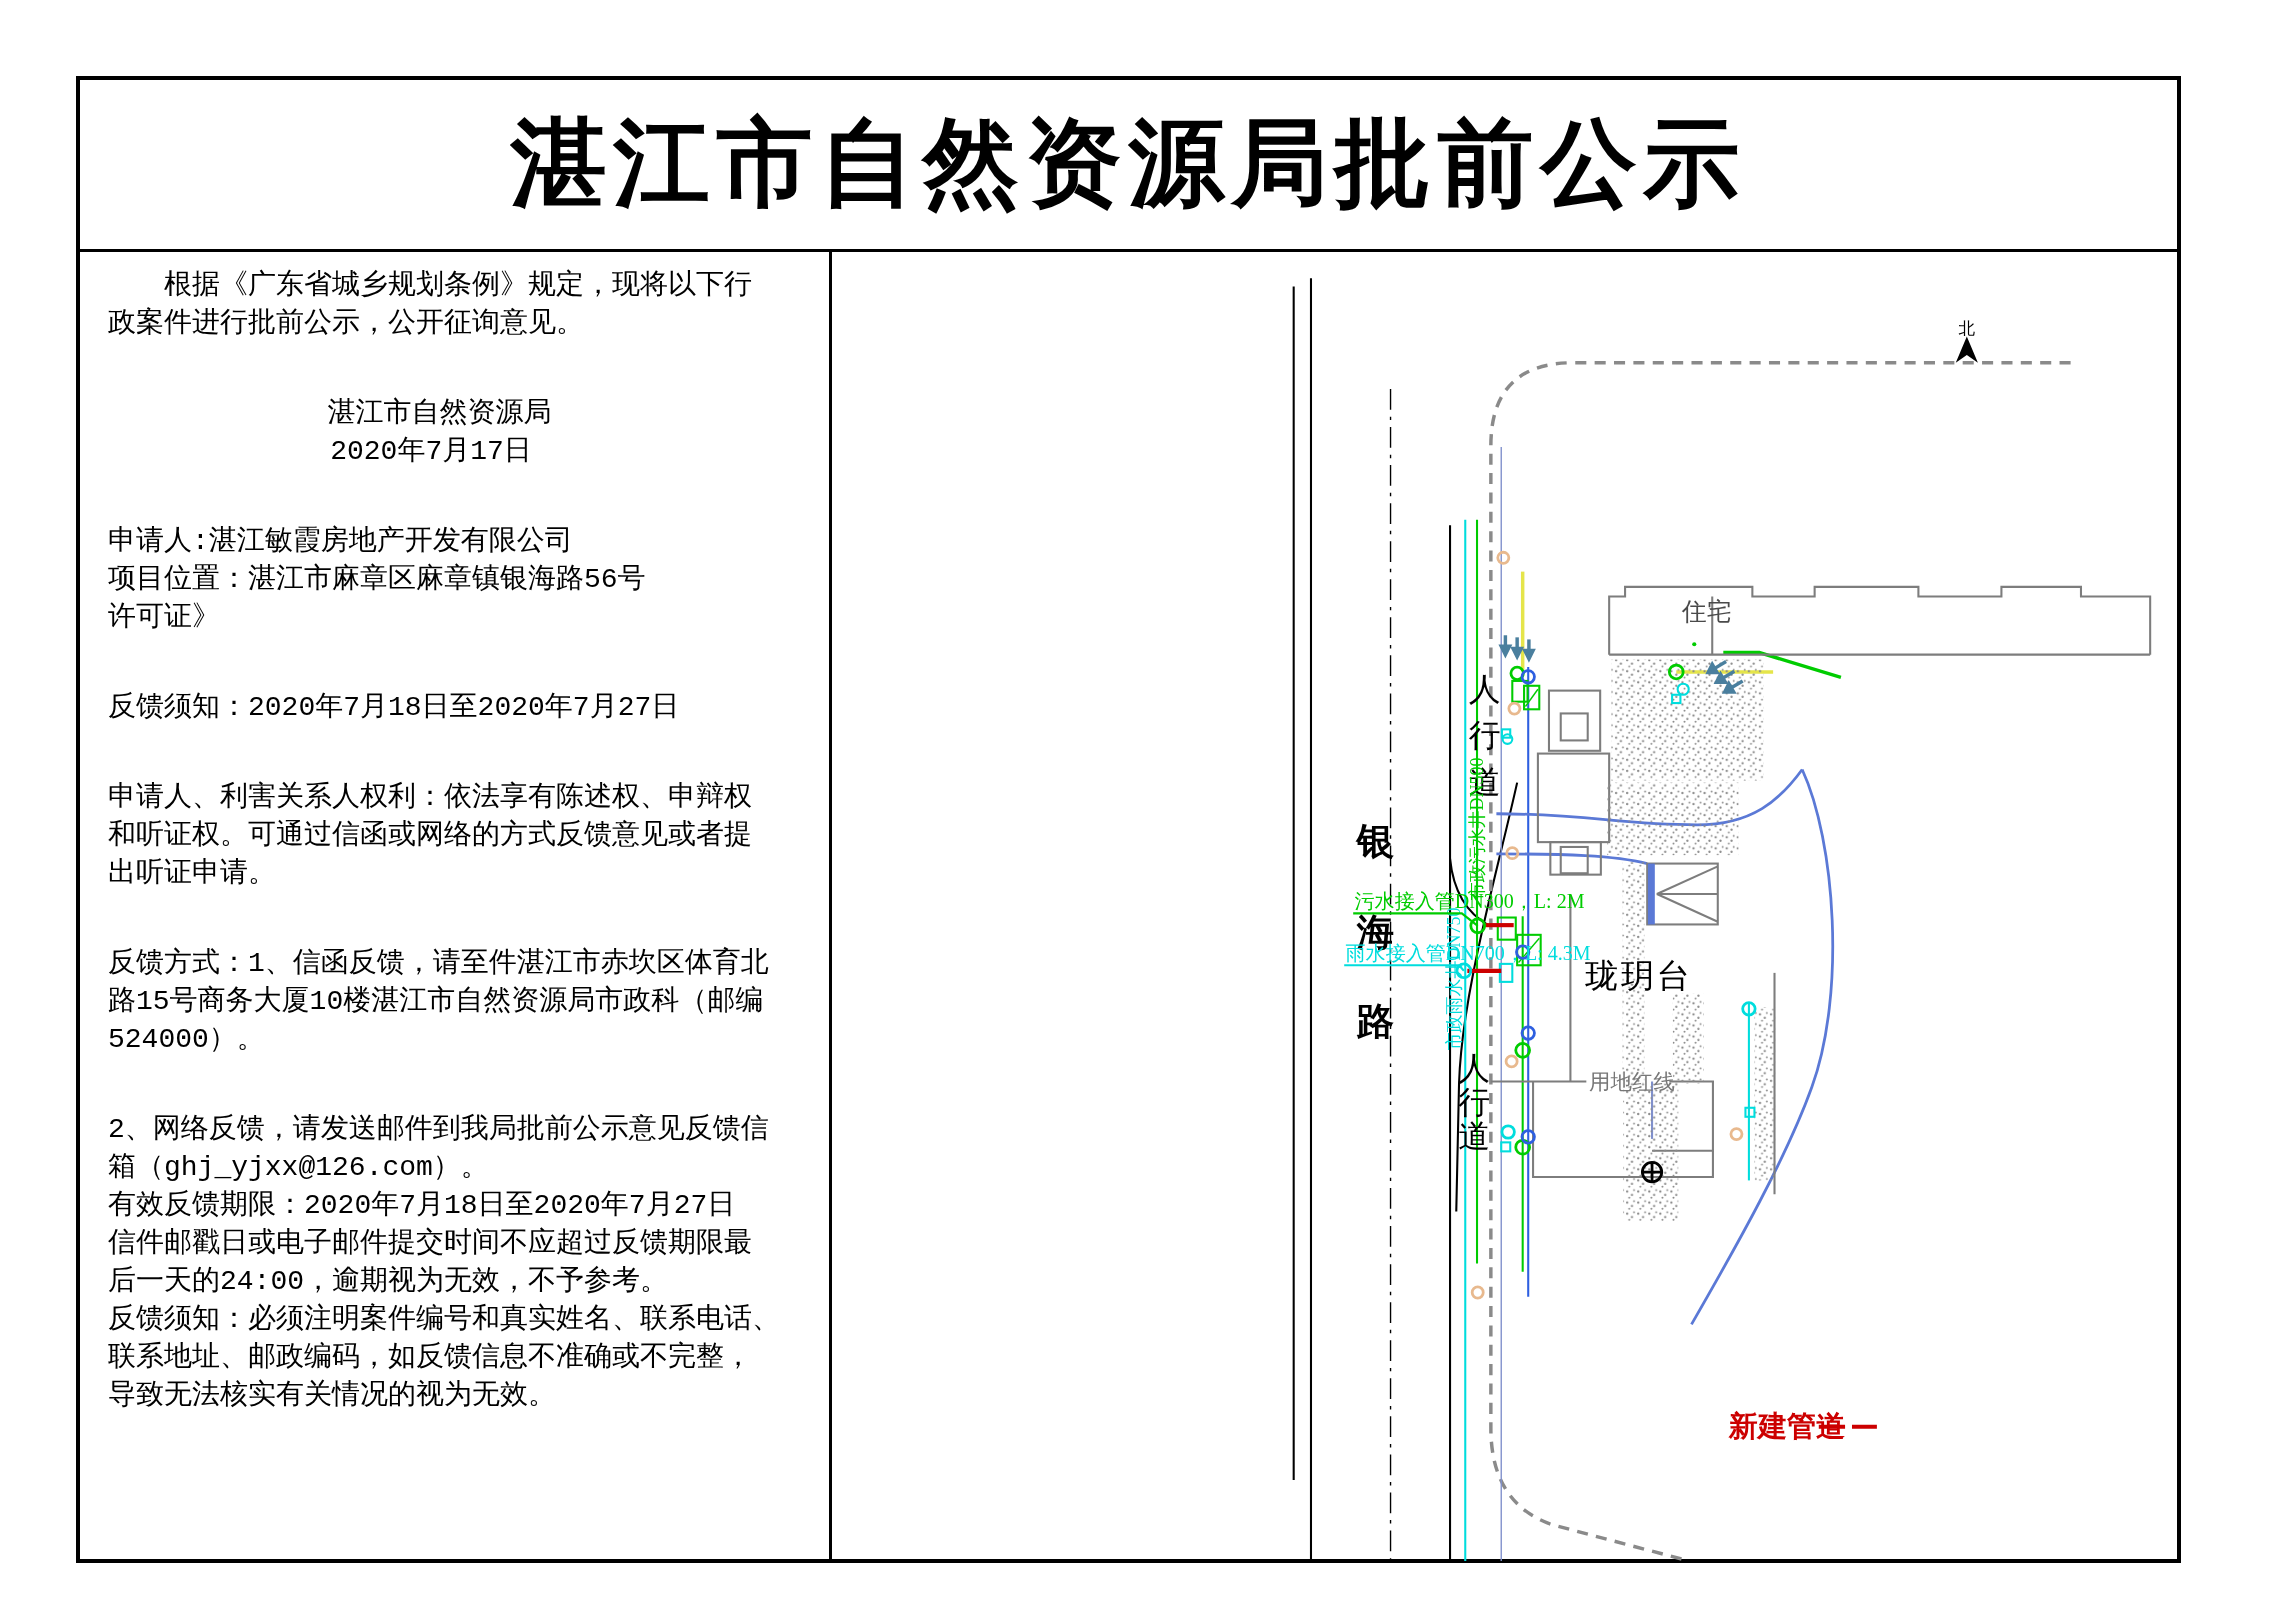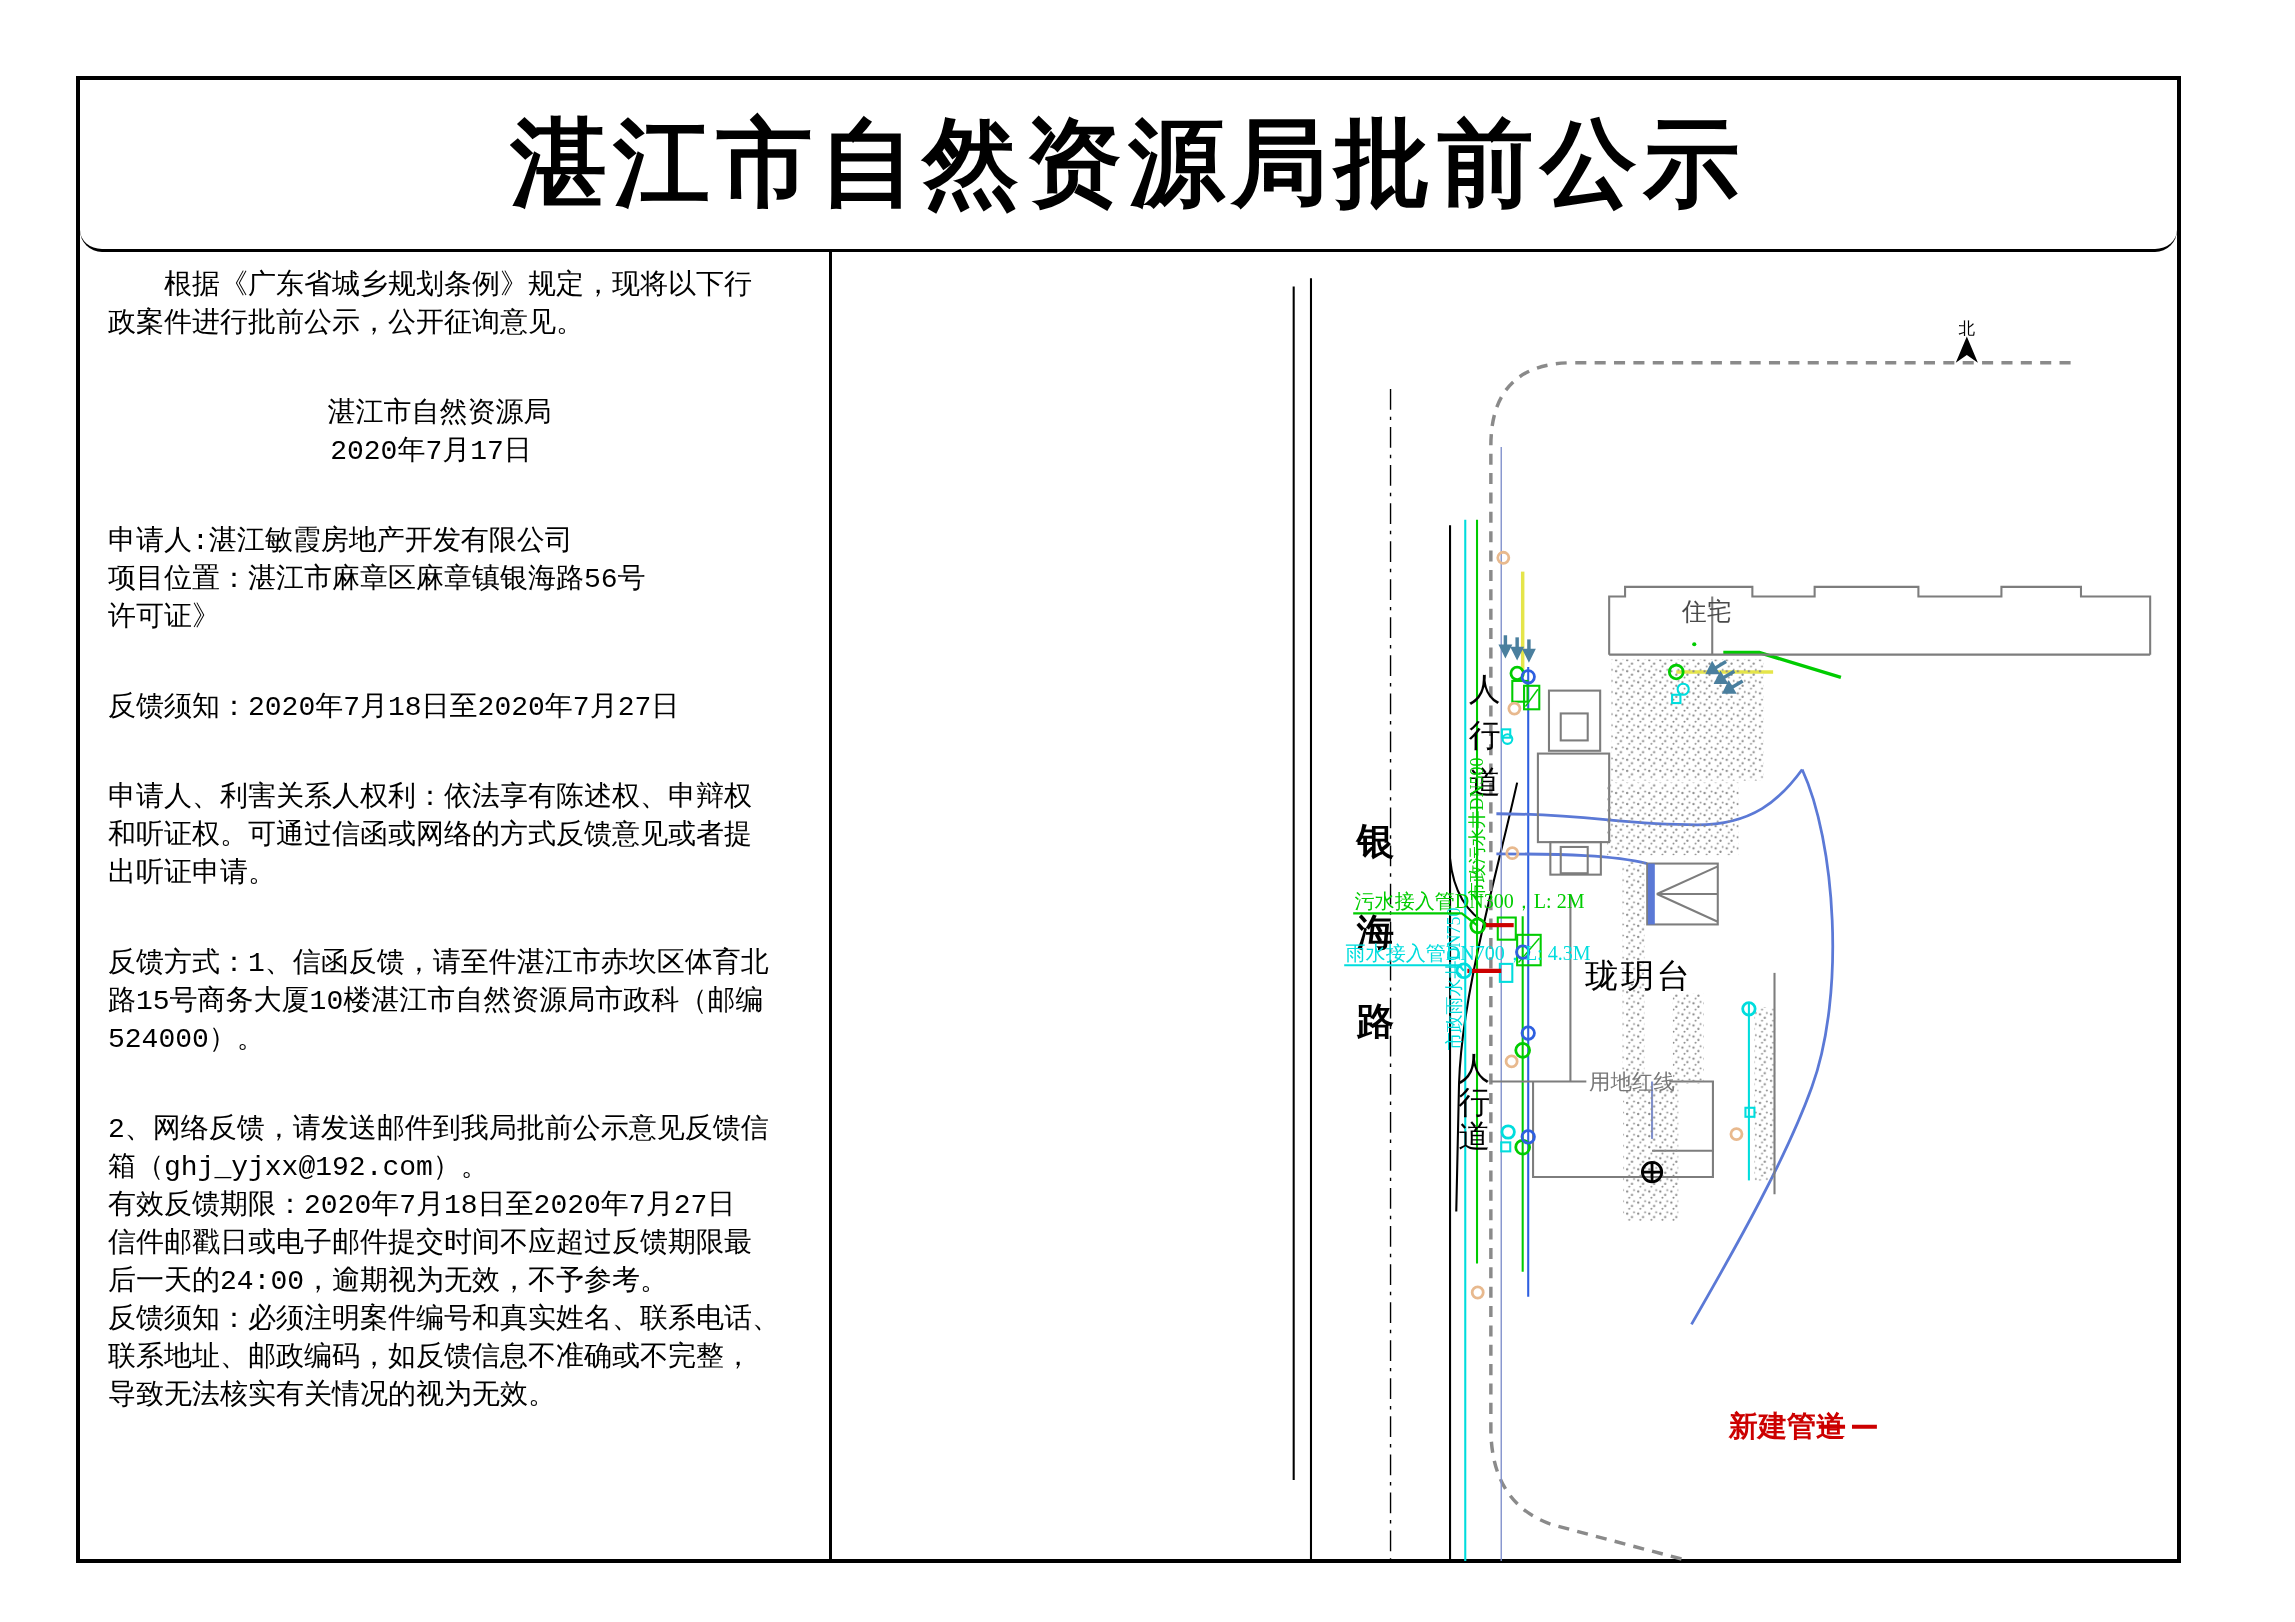--- a/index.html
+++ b/index.html
@@ -2,21 +2,21 @@
 <html style="font-size:11px"><head>
 <meta charset="utf-8">
 <style>
   html,body{margin:0;padding:0;background:#ffffff;}
   body{width:2295px;height:1623px;position:relative;overflow:hidden;
        font-family:"Liberation Serif","DejaVu Serif",serif;color:#000;}
   .frame{position:absolute;left:76px;top:76px;width:2105px;height:1487px;
          border:4.2px solid #000;box-sizing:border-box;}
   .titlebox{position:absolute;left:0;top:0;width:100%;height:172px;
             border-bottom:3.5px solid #000;box-sizing:border-box;
-            display:flex;align-items:center;justify-content:center;border-radius:22px;}
+            display:flex;align-items:center;justify-content:center;}
   .title{font-size:96px;font-weight:bold;letter-spacing:7px;white-space:nowrap;}
   .body-area{position:absolute;left:0;top:172px;width:100%;height:calc(100% - 172px);}
   .divider{position:absolute;left:749px;top:0;width:2.8px;height:100%;background:#000;}
   .textcol{position:absolute;left:28px;top:15.3px;width:701px;}
   .tline{height:38px;line-height:38px;font-size:28px;white-space:nowrap;font-family:Liberation Mono, monospace;}
   .tgap{height:52px;}
   .tright{text-align:center;}
   .mr60{padding-right:38px;}
   .mr85{padding-right:55px;}
   .mapsvg{position:absolute;left:752px;top:0;width:1353px;height:1311px;}
@@ -49,21 +49,21 @@
       <div class="tgap"></div>
       <div class="tline">申请人、利害关系人权利：依法享有陈述权、申辩权</div>
       <div class="tline">和听证权。可通过信函或网络的方式反馈意见或者提</div>
       <div class="tline">出听证申请。</div>
       <div class="tgap"></div>
       <div class="tline">反馈方式：1、信函反馈，请至件湛江市赤坎区体育北</div>
       <div class="tline">路15号商务大厦10楼湛江市自然资源局市政科（邮编</div>
       <div class="tline">524000）。</div>
       <div class="tgap"></div>
       <div class="tline">2、网络反馈，请发送邮件到我局批前公示意见反馈信</div>
-      <div class="tline">箱（ghj_yjxx@192.com）。</div>
+      <div class="tline">箱（ghj_yjxx@126.com）。</div>
       <div class="tline">有效反馈期限：2020年7月18日至2020年7月27日</div>
       <div class="tline">信件邮戳日或电子邮件提交时间不应超过反馈期限最</div>
       <div class="tline">后一天的24:00，逾期视为无效，不予参考。</div>
       <div class="tline">反馈须知：必须注明案件编号和真实姓名、联系电话、</div>
       <div class="tline">联系地址、邮政编码，如反馈信息不准确或不完整，</div>
       <div class="tline">导致无法核实有关情况的视为无效。</div>
     </div>
 
     <svg class="mapsvg" viewBox="1190 358 1955 1895" xmlns="http://www.w3.org/2000/svg">
       <defs>

